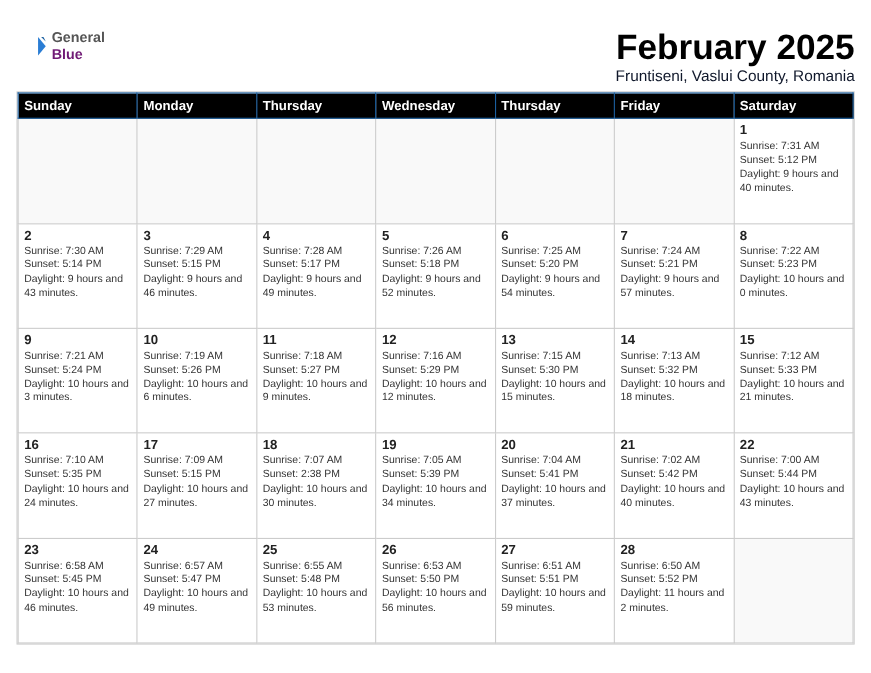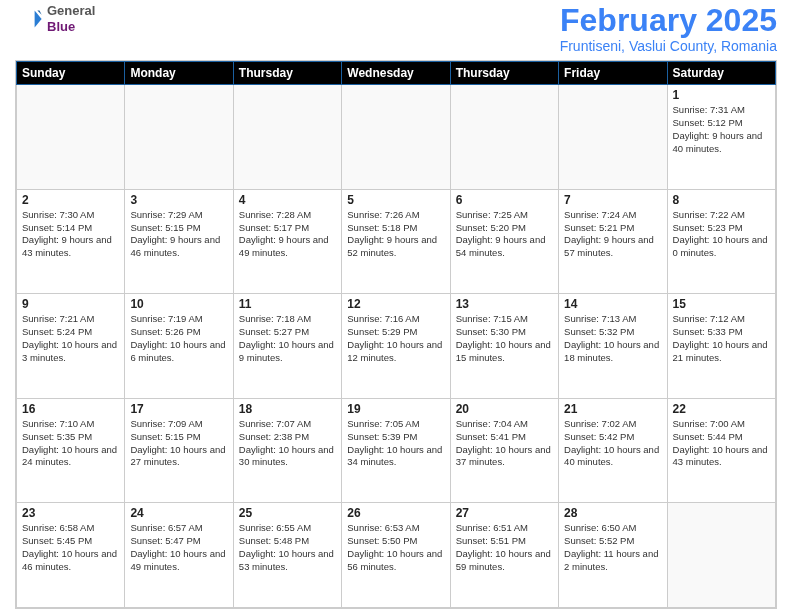--- a/index.html
+++ b/index.html
@@ -6,21 +6,21 @@
     body {
       font-family: Arial, sans-serif;
       background: #fff;
       width: 792px;
       height: 612px;
       overflow: hidden;
     }
     .page {
       width: 792px;
       height: 612px;
-      padding: 3px 15px;
+      padding: 26px 15px;
       display: flex;
       flex-direction: column;
     }
     .header {
       display: flex;
       justify-content: space-between;
       align-items: flex-start;
       margin-bottom: 6px;
     }
     .logo {
@@ -40,26 +40,26 @@
     .logo-icon {
       width: 28px;
       height: 28px;
     }
     .title-block {
       text-align: right;
     }
     .month-title {
       font-size: 32px;
       font-weight: bold;
-      color: #3b82f6;
+      color: #000000;
       line-height: 1.1;
     }
     .location {
       font-size: 14px;
-      color: #3b82f6;
+      color: #0f172a;
     }
     .calendar {
       flex: 1;
       border: 1px solid #ccc;
       border-collapse: collapse;
       width: 100%;
     }
     .calendar table {
       width: 100%;
       height: 100%;

